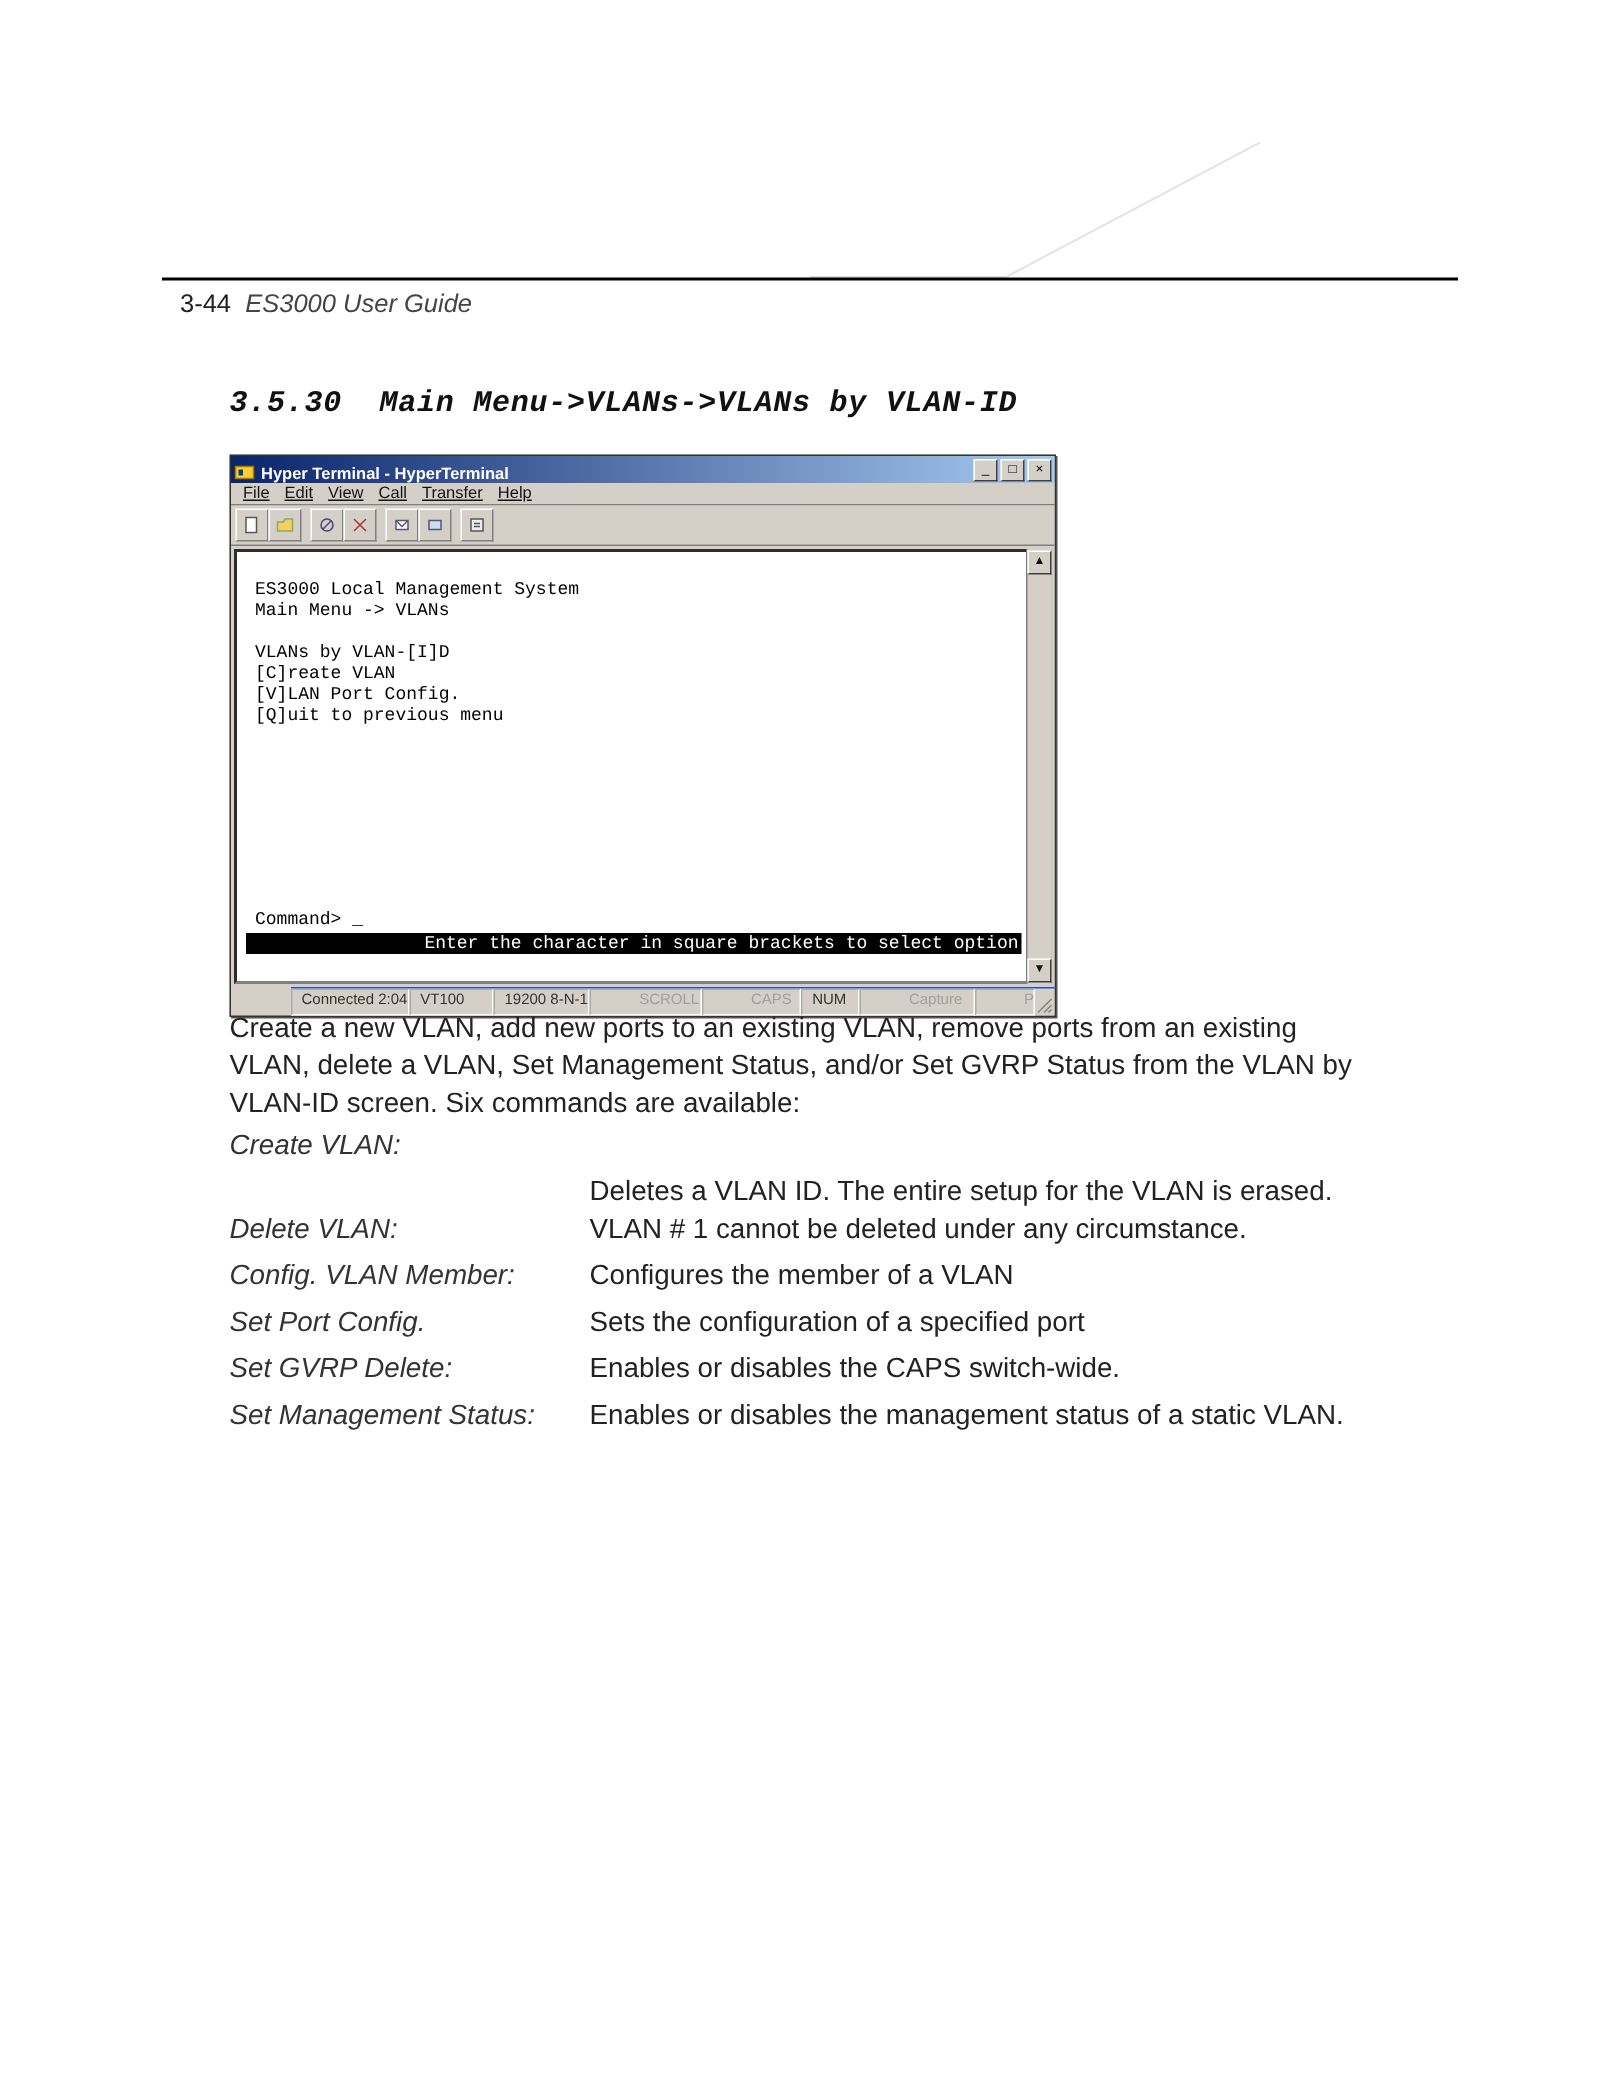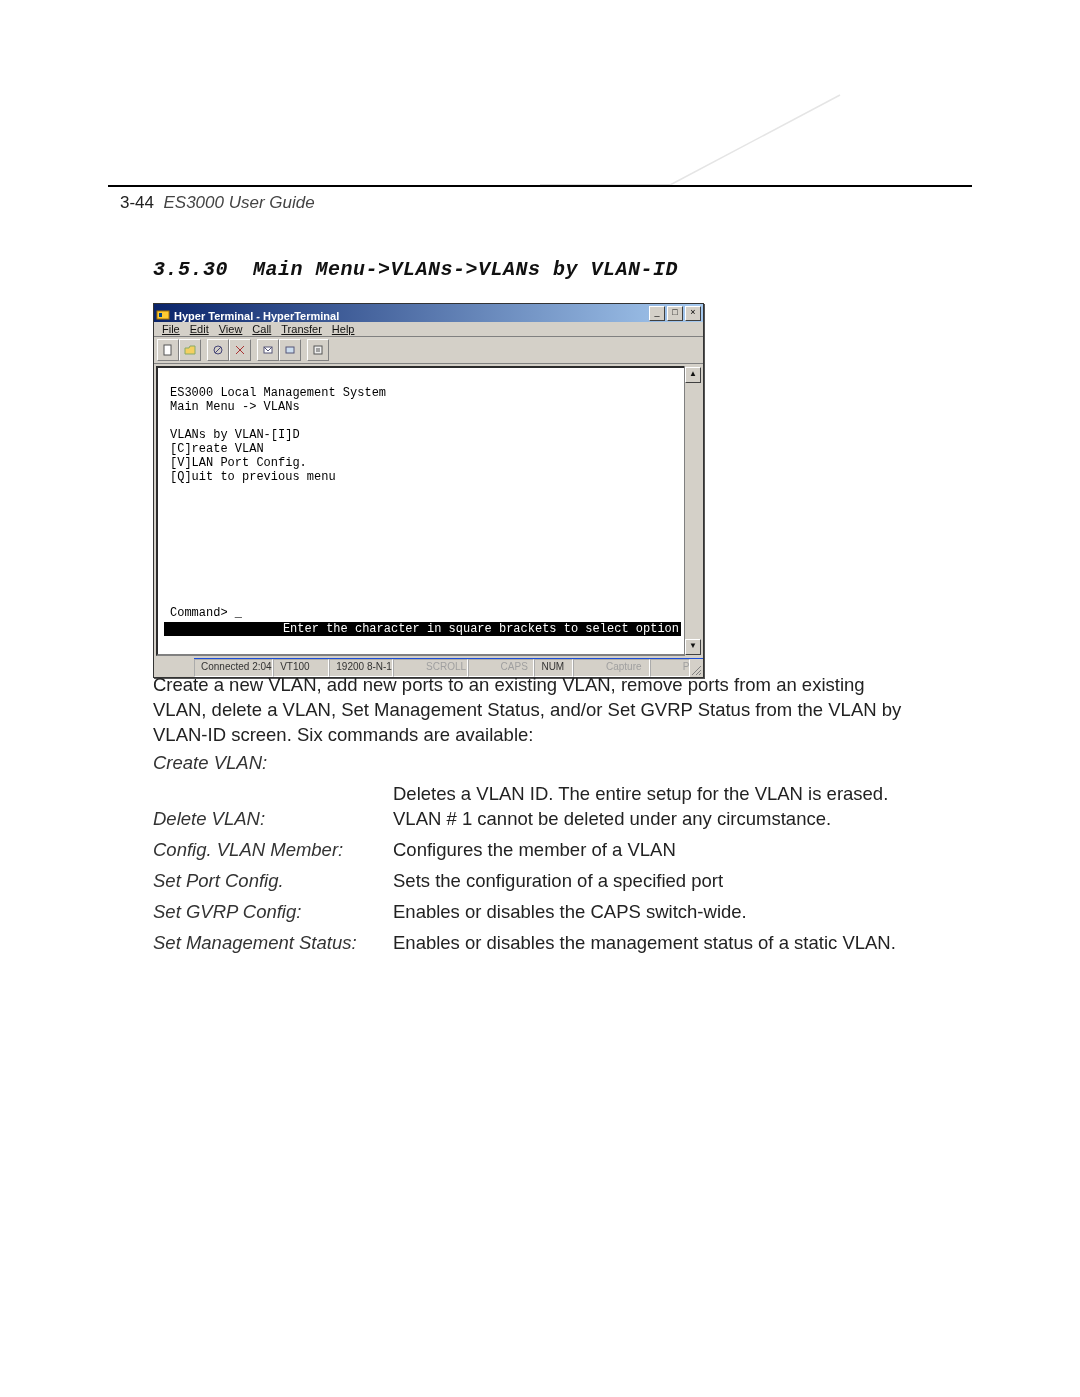--- a/index.html
+++ b/index.html
@@ -343,21 +343,21 @@
     </div>
     <div class="cmd-row">
       <div class="cmd-label">Config. VLAN Member:</div>
       <div class="cmd-desc">Configures the member of a VLAN</div>
     </div>
     <div class="cmd-row">
       <div class="cmd-label">Set Port Config.</div>
       <div class="cmd-desc">Sets the configuration of a specified port</div>
     </div>
     <div class="cmd-row">
-      <div class="cmd-label">Set GVRP Config:</div>
+      <div class="cmd-label">Set GVRP Delete:</div>
       <div class="cmd-desc">Enables or disables the CAPS switch-wide.</div>
     </div>
     <div class="cmd-row">
       <div class="cmd-label">Set Management Status:</div>
       <div class="cmd-desc">Enables or disables the management status of a static VLAN.</div>
     </div>
   </div>
 
 </div>
 

